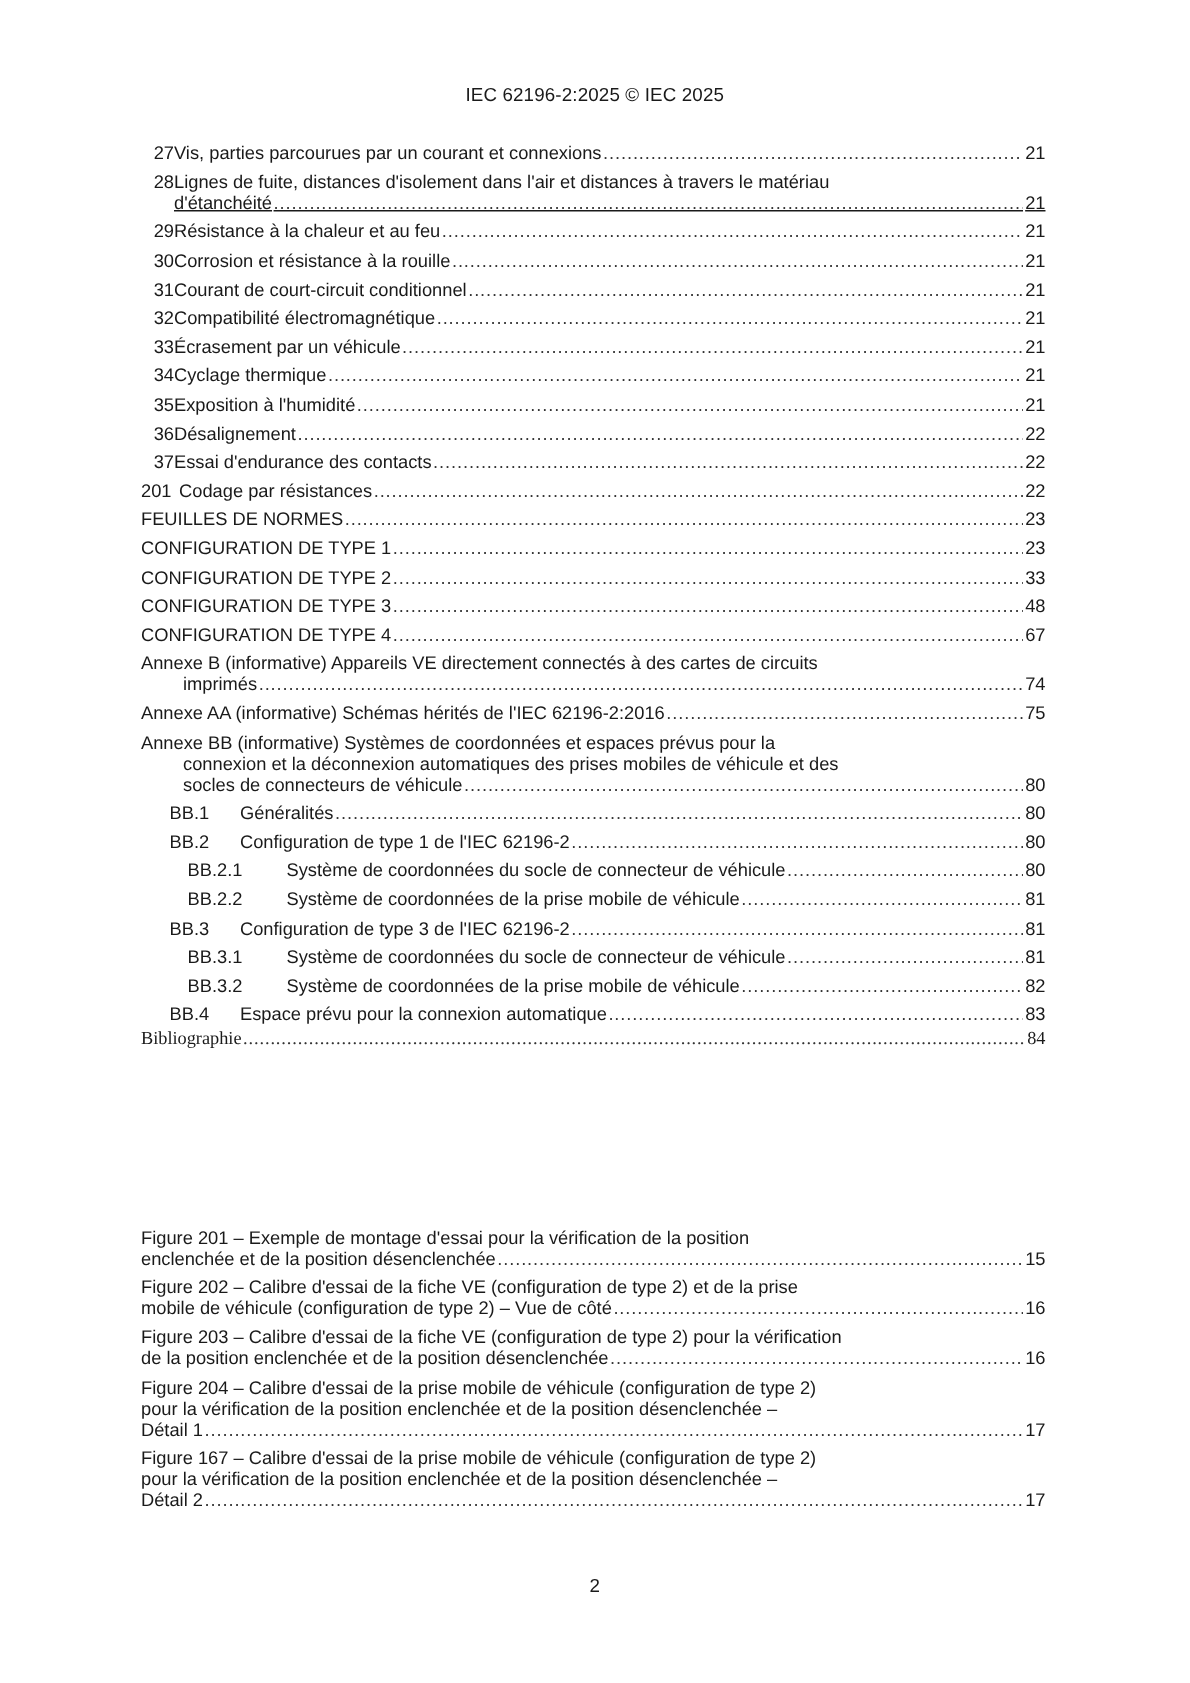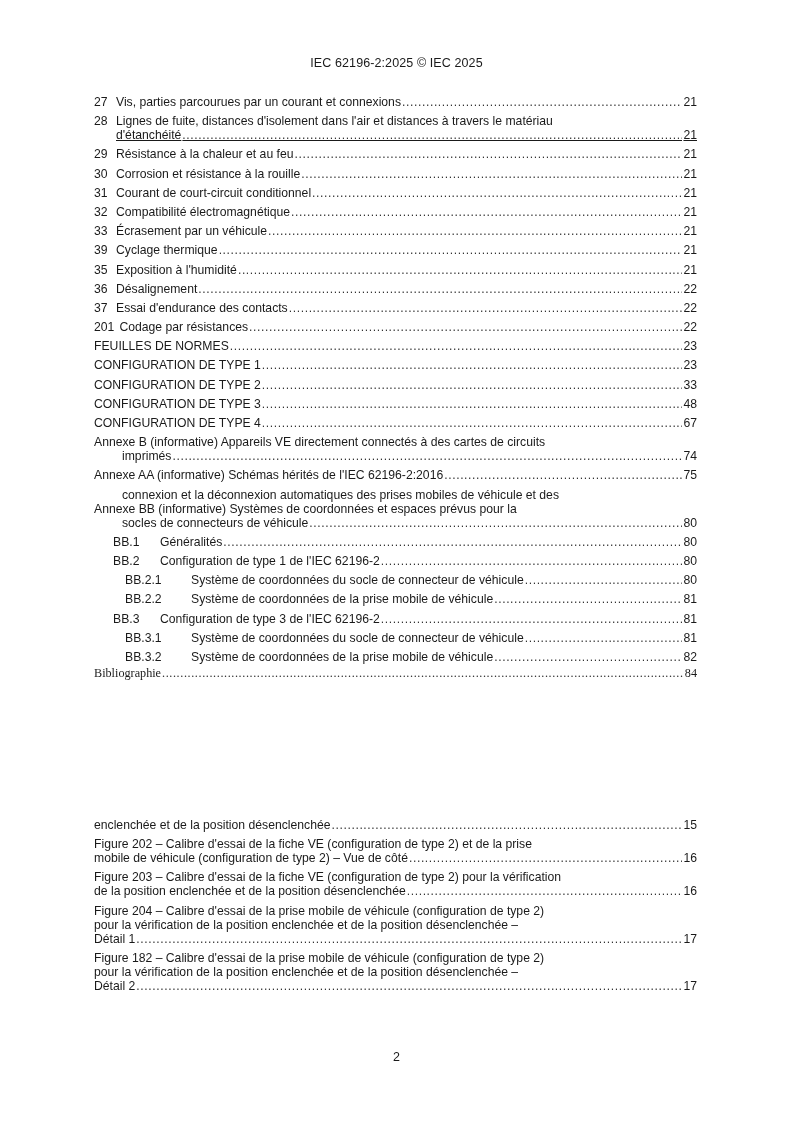--- a/index.html
+++ b/index.html
@@ -24,21 +24,21 @@
   .row { display: flex; align-items: flex-end; }
   .row .txt { white-space: nowrap; flex: 0 0 auto; }
   .row .dots {
     flex: 1 1 auto; overflow: hidden; white-space: nowrap;
     margin: 0 1px; letter-spacing: 0.6px; color: #333;
   }
   .row .dots::before {
     content: "................................................................................................................................................................................................................................................................................";
   }
   .row .pg { flex: 0 0 auto; text-align: right; }
-  .num { display: inline-block; width: 22px; }
+  .num { display: inline-block; width: 22px; text-align: right; }
   .num3 { display: inline-block; width: 22px; }
   .cont { padding-left: 22px; text-decoration: underline; }
   .line { white-space: nowrap; }
   .sub1 .row, .sub1 .line { padding-left: 19px; }
   .sub1 .lbl { display: inline-block; width: 47px; }
   .sub2 .row { padding-left: 31px; }
   .sub2 .lbl { display: inline-block; width: 66px; }
   .annex-cont { padding-left: 28px; align-items: flex-end; }
   .fig-list { position: absolute; left: 94px; width: 603px; top: 818px; }
   .fig-list .entry { margin-bottom: 5.2px; }
@@ -97,21 +97,21 @@
   </div>
   <div class="entry">
     <div class="row">
         <span class="txt"><span class="num">33</span><span>Écrasement par un véhicule</span></span>
         <span class="dots"></span>
         <span class="pg">21</span>
       </div>
   </div>
   <div class="entry">
     <div class="row">
-        <span class="txt"><span class="num">39</span><span>Cyclage thermique</span></span>
+        <span class="txt"><span class="num">34</span><span>Cyclage thermique</span></span>
         <span class="dots"></span>
         <span class="pg">21</span>
       </div>
   </div>
   <div class="entry">
     <div class="row">
         <span class="txt"><span class="num">35</span><span>Exposition à l'humidité</span></span>
         <span class="dots"></span>
         <span class="pg">21</span>
       </div>
@@ -183,22 +183,22 @@
       </div>
   </div>
   <div class="entry">
     <div class="row">
         <span class="txt">Annexe AA (informative)  Schémas hérités de l'IEC 62196-2:2016</span>
         <span class="dots"></span>
         <span class="pg">75</span>
       </div>
   </div>
   <div class="entry">
+    <div class="line">Annexe BB (informative)  Systèmes de coordonnées et espaces prévus pour la</div>
     <div class="line annex-cont">connexion et la déconnexion automatiques des prises mobiles de véhicule et des</div>
-    <div class="line">Annexe BB (informative)  Systèmes de coordonnées et espaces prévus pour la</div>
     <div class="row annex-cont">
         <span class="txt">socles de connecteurs de véhicule</span>
         <span class="dots"></span>
         <span class="pg">80</span>
       </div>
   </div>
 
   <div class="entry sub1">
     <div class="row">
         <span class="txt"><span class="lbl">BB.1</span><span>Généralités</span></span>
@@ -241,32 +241,40 @@
         <span class="pg">81</span>
       </div>
   </div>
   <div class="entry sub2">
     <div class="row">
         <span class="txt"><span class="lbl">BB.3.2</span><span>Système de coordonnées de la prise mobile de véhicule</span></span>
         <span class="dots"></span>
         <span class="pg">82</span>
       </div>
   </div>
+  <div class="entry sub1">
+    <div class="row">
+        <span class="txt"><span class="lbl">BB.4</span><span>Espace prévu pour la connexion automatique</span></span>
+        <span class="dots"></span>
+        <span class="pg">83</span>
+      </div>
+  </div>
 
   <div class="entry" style="margin-top:-3px;font-family:Liberation Serif, serif;">
     <div class="row">
         <span class="txt">Bibliographie</span>
         <span class="dots"></span>
         <span class="pg">84</span>
       </div>
   </div>
 </div>
 
 <div class="fig-list">
   <div class="entry">
+    <div class="line">Figure 201 – Exemple de montage d'essai pour la vérification de la position</div>
     <div class="row">
         <span class="txt">enclenchée et de la position désenclenchée</span>
         <span class="dots"></span>
         <span class="pg">15</span>
       </div>
   </div>
   <div class="entry">
     <div class="line">Figure 202 – Calibre d'essai de la fiche VE (configuration de type 2) et de la prise</div>
     <div class="row">
         <span class="txt">mobile de véhicule (configuration de type 2) – Vue de côté</span>
@@ -285,21 +293,21 @@
   <div class="entry">
     <div class="line">Figure 204 – Calibre d'essai de la prise mobile de véhicule (configuration de type 2)</div>
     <div class="line">pour la vérification de la position enclenchée et de la position désenclenchée –</div>
     <div class="row">
         <span class="txt">Détail 1</span>
         <span class="dots"></span>
         <span class="pg">17</span>
       </div>
   </div>
   <div class="entry">
-    <div class="line">Figure 182 – Calibre d'essai de la prise mobile de véhicule (configuration de type 2)</div>
+    <div class="line">Figure 167 – Calibre d'essai de la prise mobile de véhicule (configuration de type 2)</div>
     <div class="line">pour la vérification de la position enclenchée et de la position désenclenchée –</div>
     <div class="row">
         <span class="txt">Détail 2</span>
         <span class="dots"></span>
         <span class="pg">17</span>
       </div>
   </div>
 </div>
 
 <div class="page-number">2</div>

